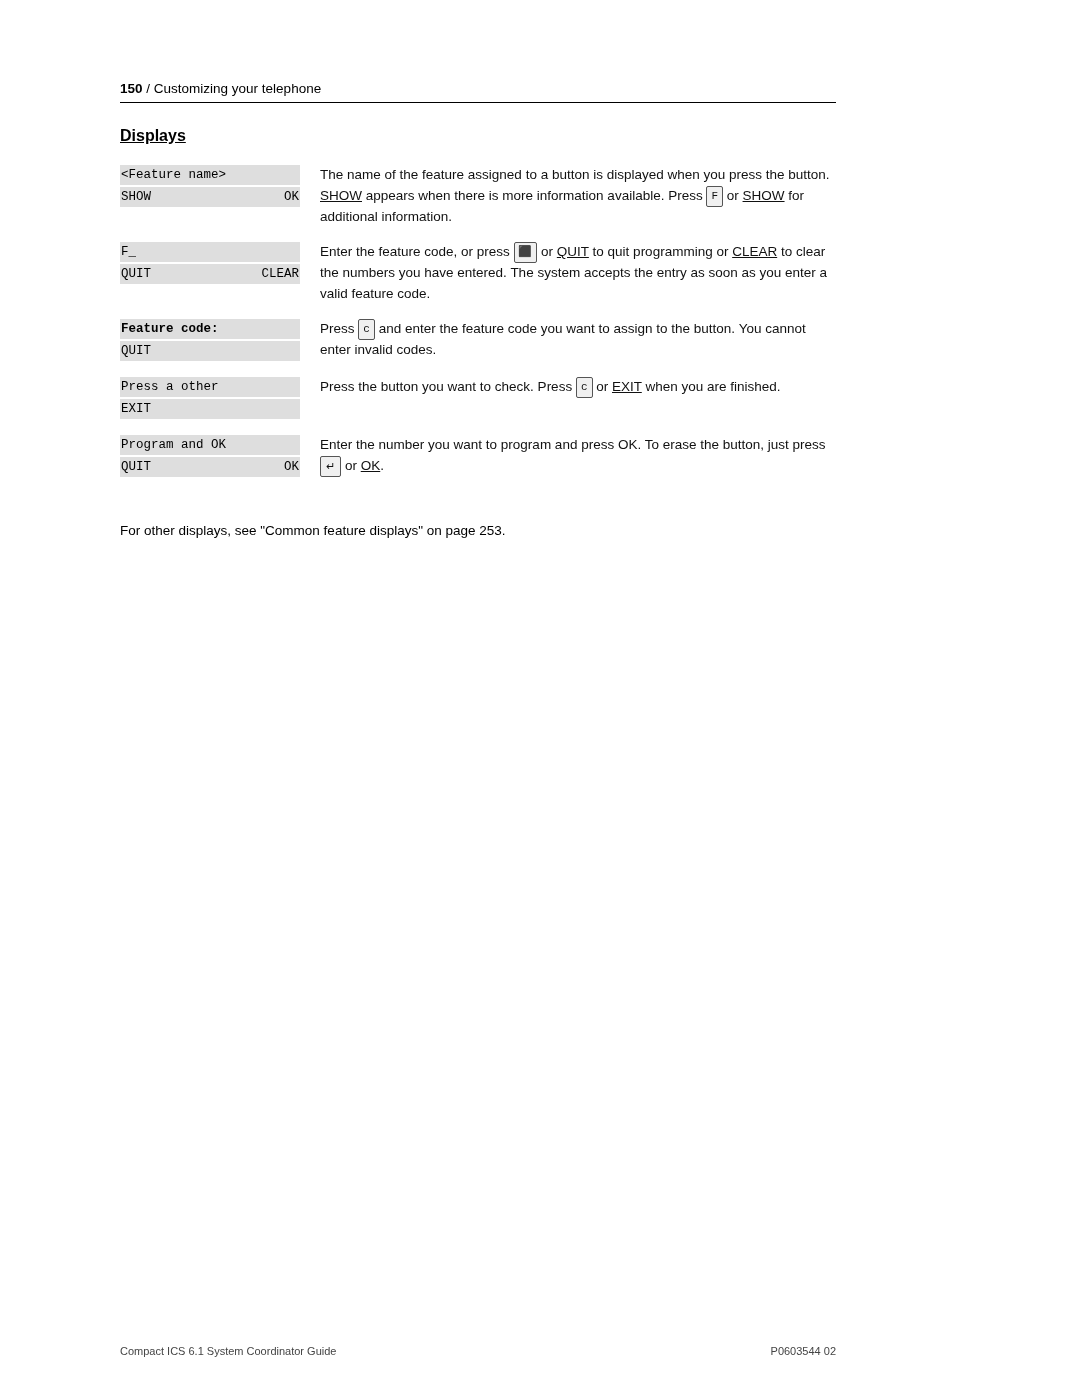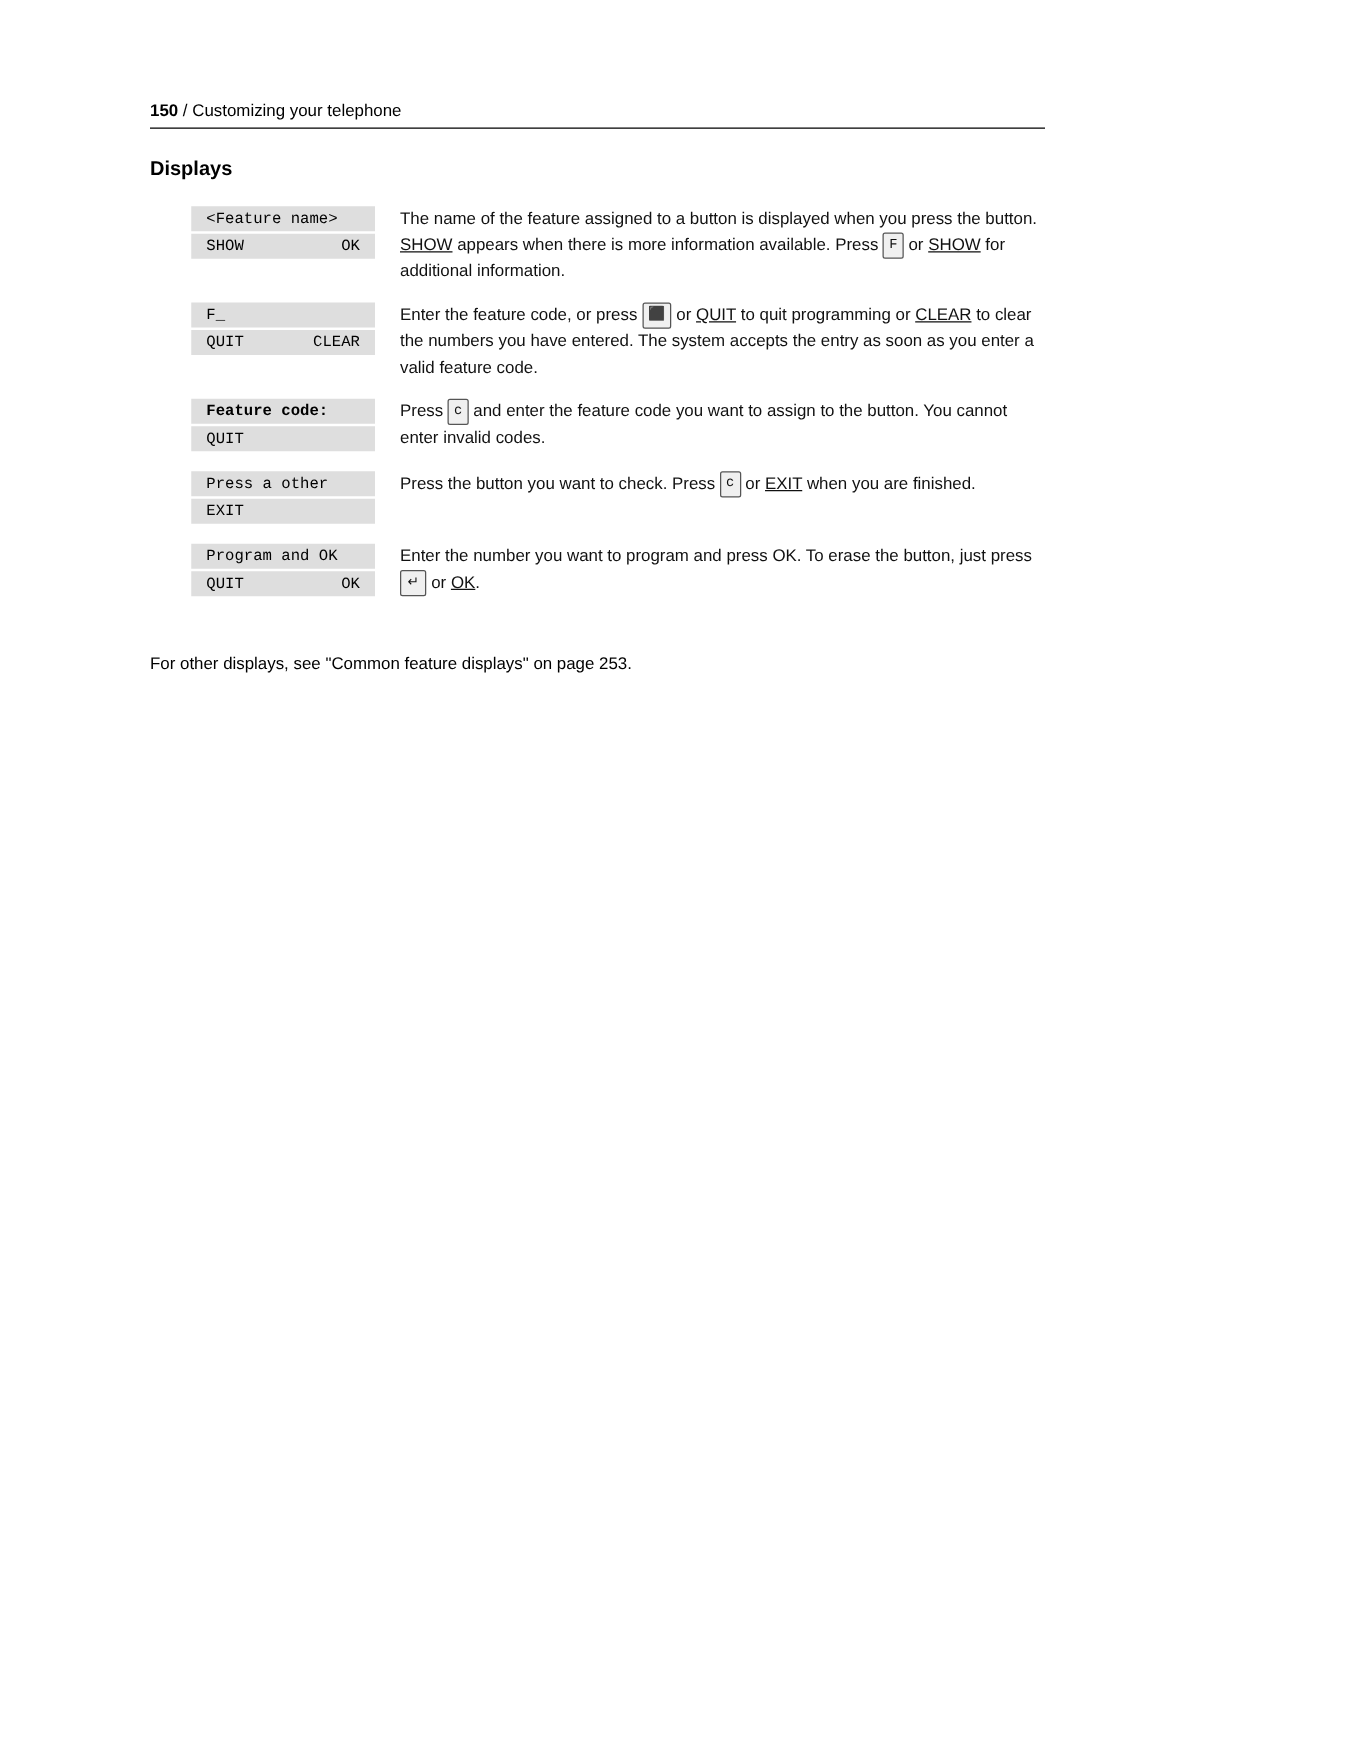--- a/index.html
+++ b/index.html
@@ -34,20 +34,21 @@
 
     .page-header-text {
       font-size: 13.5px;
       color: #000;
     }
 
     .section-title {
       font-size: 16px;
       font-weight: bold;
       margin-bottom: 20px;
+      text-decoration: underline;
     }
 
     .underline-text {
       text-decoration: underline;
     }
 
     .kbd-icon {
       display: inline-block;
       border: 1px solid #555;
       padding: 1px 4px;
@@ -111,25 +112,24 @@
 
     .right-cell {
       font-size: 13.5px;
       line-height: 1.55;
       color: #111;
     }
 
     .mono-block {
       background: #dedede;
       display: block;
-      padding: 3px 12px;
+      padding: 3px 1px;
       font-family: 'Courier New', Courier, monospace;
       font-size: 12.5px;
       margin-bottom: 2px;
-      margin-left: 33px;
     }
 
     .mono-row {
       display: flex;
       justify-content: space-between;
     }
   </style>
 </head>
 <body>
 
@@ -208,14 +208,18 @@
         <td class="right-cell">
           Enter the number you want to program and press OK. To erase the button, just press <span class="enter-icon">↵</span> or <span class="underline-text">OK</span>.
         </td>
       </tr>
 
     </tbody>
   </table>
 
   <div class="footnote">For other displays, see "Common feature displays" on page 253.</div>
 
+  <div class="page-footer">
+    <span class="footer-left">Compact ICS 6.1 System Coordinator Guide</span>
+    <span class="footer-right">P0603544  02</span>
+  </div>
 
 </div>
 
 </body></html>

